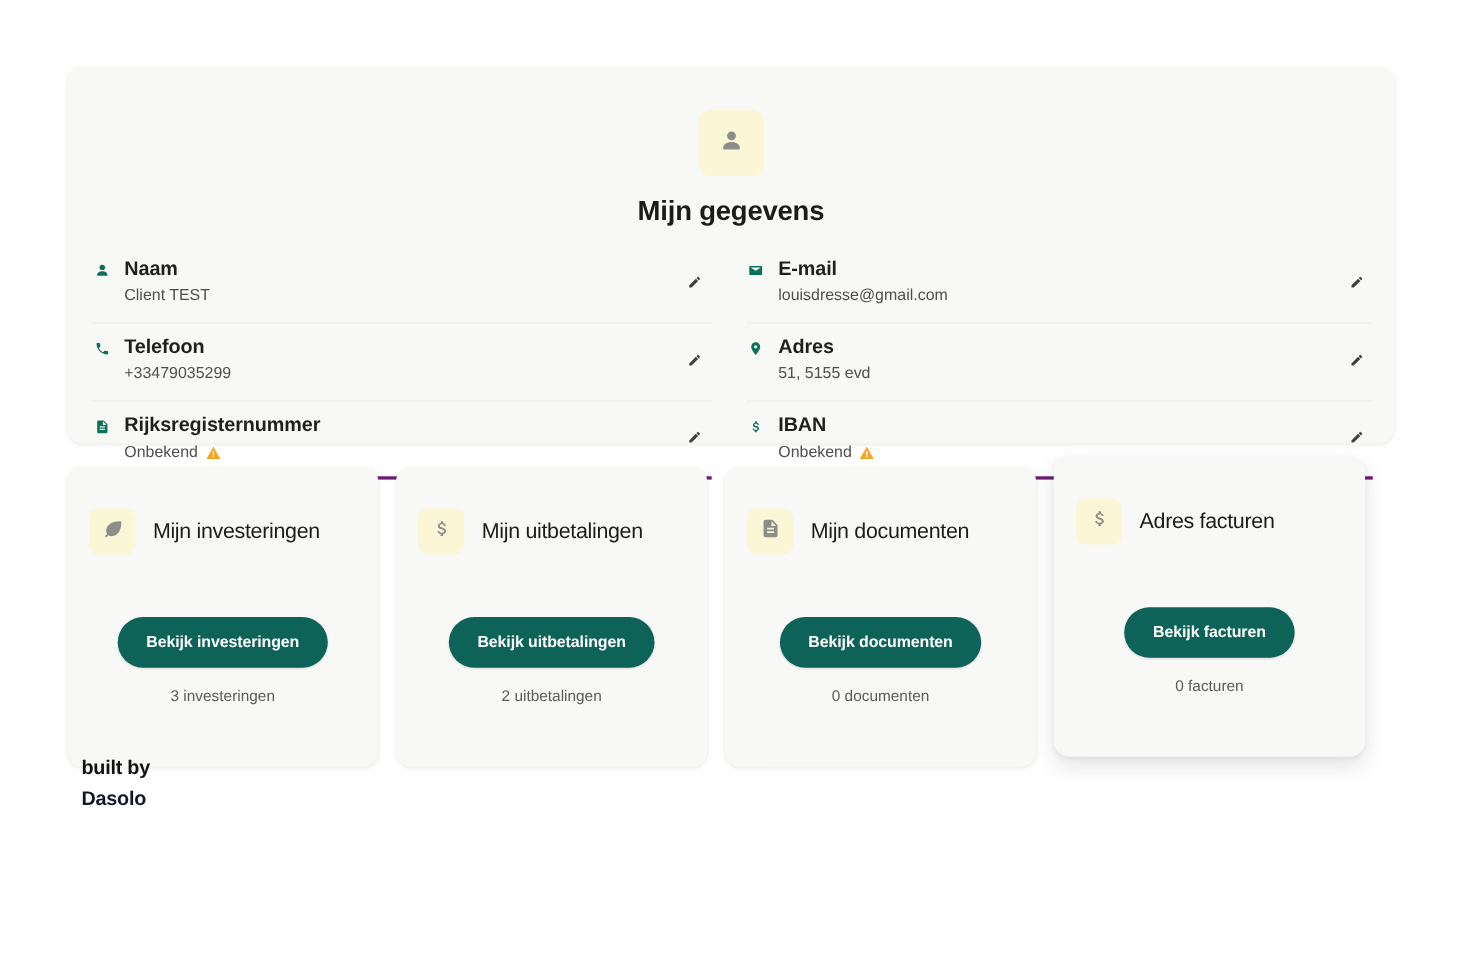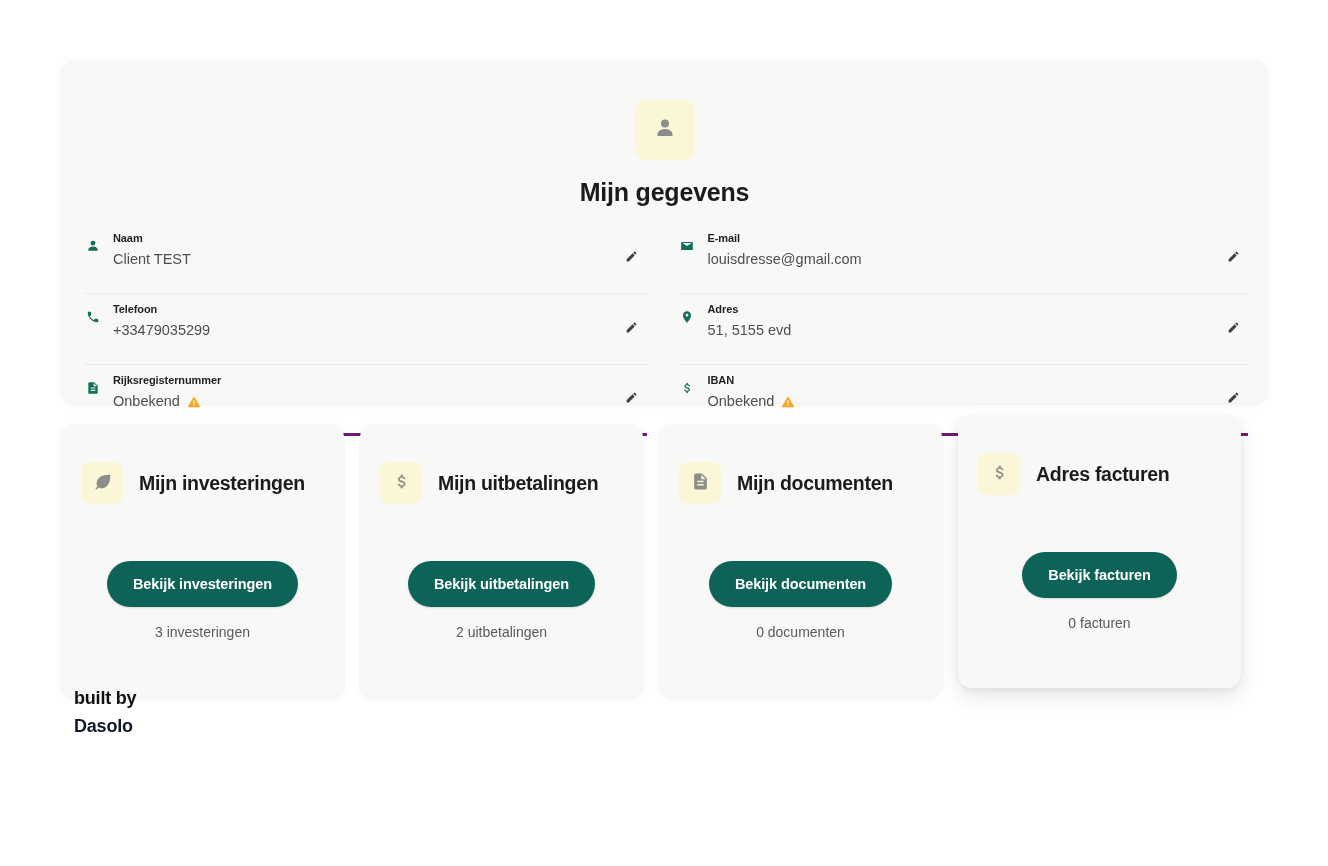--- a/index.html
+++ b/index.html
@@ -90,21 +90,21 @@
     flex: 0 0 17px;
     display: flex;
     justify-content: center;
     padding-top: 8px;
   }
   .row-icon svg { width: 14px; height: 14px; fill: #0d7058; }
 
   .row-text { flex: 1 1 auto; min-width: 0; }
 
   .row-label {
-    font-size: 11px;
+    font-size: 18px;
     font-weight: 700;
     color: #1f1f1f;
     line-height: 1.45;
     letter-spacing: -0.1px;
   }
 
   .row-value {
     margin-top: 2px;
     font-size: 14.5px;
     color: #4e4e4e;
@@ -174,21 +174,21 @@
     background: #fbf6d5;
     display: flex;
     align-items: center;
     justify-content: center;
     flex: 0 0 42px;
   }
   .card-tile svg { width: 19px; height: 19px; fill: #8d8d8a; }
 
   .card-title {
     font-size: 19.5px;
-    font-weight: 700;
+    font-weight: 400;
     color: #1b1b1b;
     letter-spacing: -0.3px;
     white-space: nowrap;
   }
 
   .card-cta-wrap {
     position: absolute;
     left: 0;
     right: 0;
     top: 137px;

